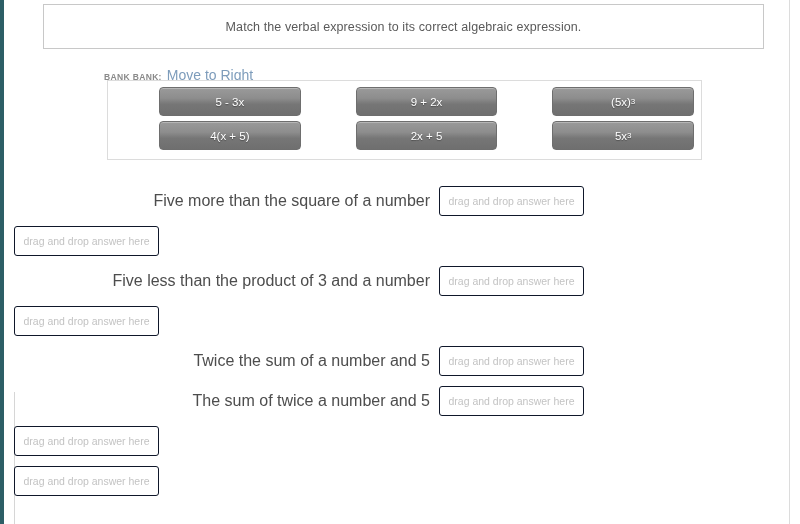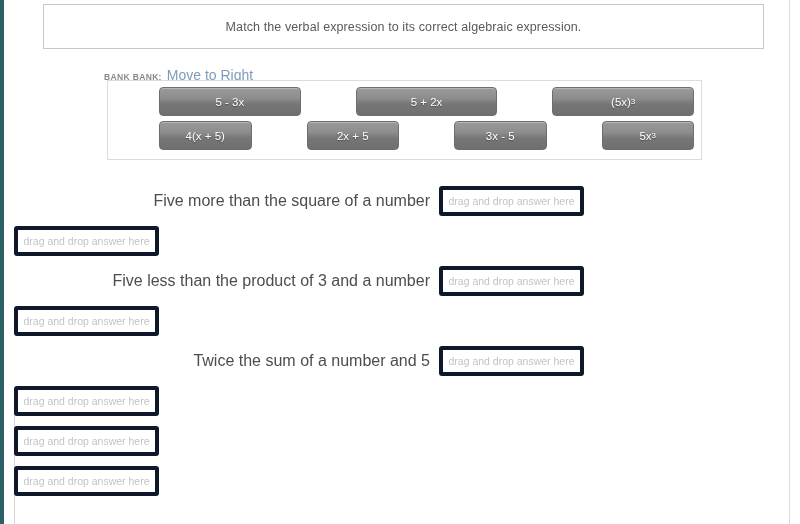--- a/index.html
+++ b/index.html
@@ -151,21 +151,21 @@
     text-align: right;
     padding-right: 9px;
     font-size: 16px;
     color: #4d4d4d;
     box-sizing: border-box;
     white-space: nowrap;
   }
   .drop-zone {
     width: 145px;
     height: 30px;
-    border: 4px solid #0f172a;
+    border: 1px solid #0f172a;
     border-radius: 3px;
     background: #ffffff;
     box-sizing: border-box;
     display: flex;
     align-items: center;
     justify-content: center;
     font-size: 10.5px;
     color: #c3c3c3;
     cursor: pointer;
   }
@@ -187,42 +187,38 @@
     <span>BANK BANK:</span><a class="item-bank-link">Move to Right</a>
   </div>
 
   <div class="item-bank">
     <div class="bank-row">
       <div class="tile">
           <span>5 - 3x</span>
           <sup></sup>
         </div>
       <div class="tile">
-          <span>5 + 2x</span>
+          <span>9 + 2x</span>
           <sup></sup>
         </div>
       <div class="tile">
           <span>(5x)</span>
           <sup>3</sup>
         </div>
     </div>
     <div class="bank-row">
       <div class="tile">
           <span>4(x + 5)</span>
           <sup></sup>
         </div>
       <div class="tile">
           <span>2x + 5</span>
           <sup></sup>
         </div>
       <div class="tile">
-          <span>3x - 5</span>
-          <sup></sup>
-        </div>
-      <div class="tile">
           <span>5x</span>
           <sup>3</sup>
         </div>
     </div>
   </div>
 
   <div class="match-list">
     <div class="match-row">
       <div class="match-prompt">Five more than the square of a number</div>
       <div class="drop-zone">drag and drop answer here</div>
@@ -235,20 +231,21 @@
       <div class="drop-zone">drag and drop answer here</div>
     </div>
     <div class="match-row">
       <div class="drop-zone">drag and drop answer here</div>
     </div>
     <div class="match-row">
       <div class="match-prompt">Twice the sum of a number and 5</div>
       <div class="drop-zone">drag and drop answer here</div>
     </div>
     <div class="match-row">
+      <div class="match-prompt">The sum of twice a number and 5</div>
       <div class="drop-zone">drag and drop answer here</div>
     </div>
     <div class="match-row">
       <div class="drop-zone">drag and drop answer here</div>
     </div>
     <div class="match-row">
       <div class="drop-zone">drag and drop answer here</div>
     </div>
   </div>
 

